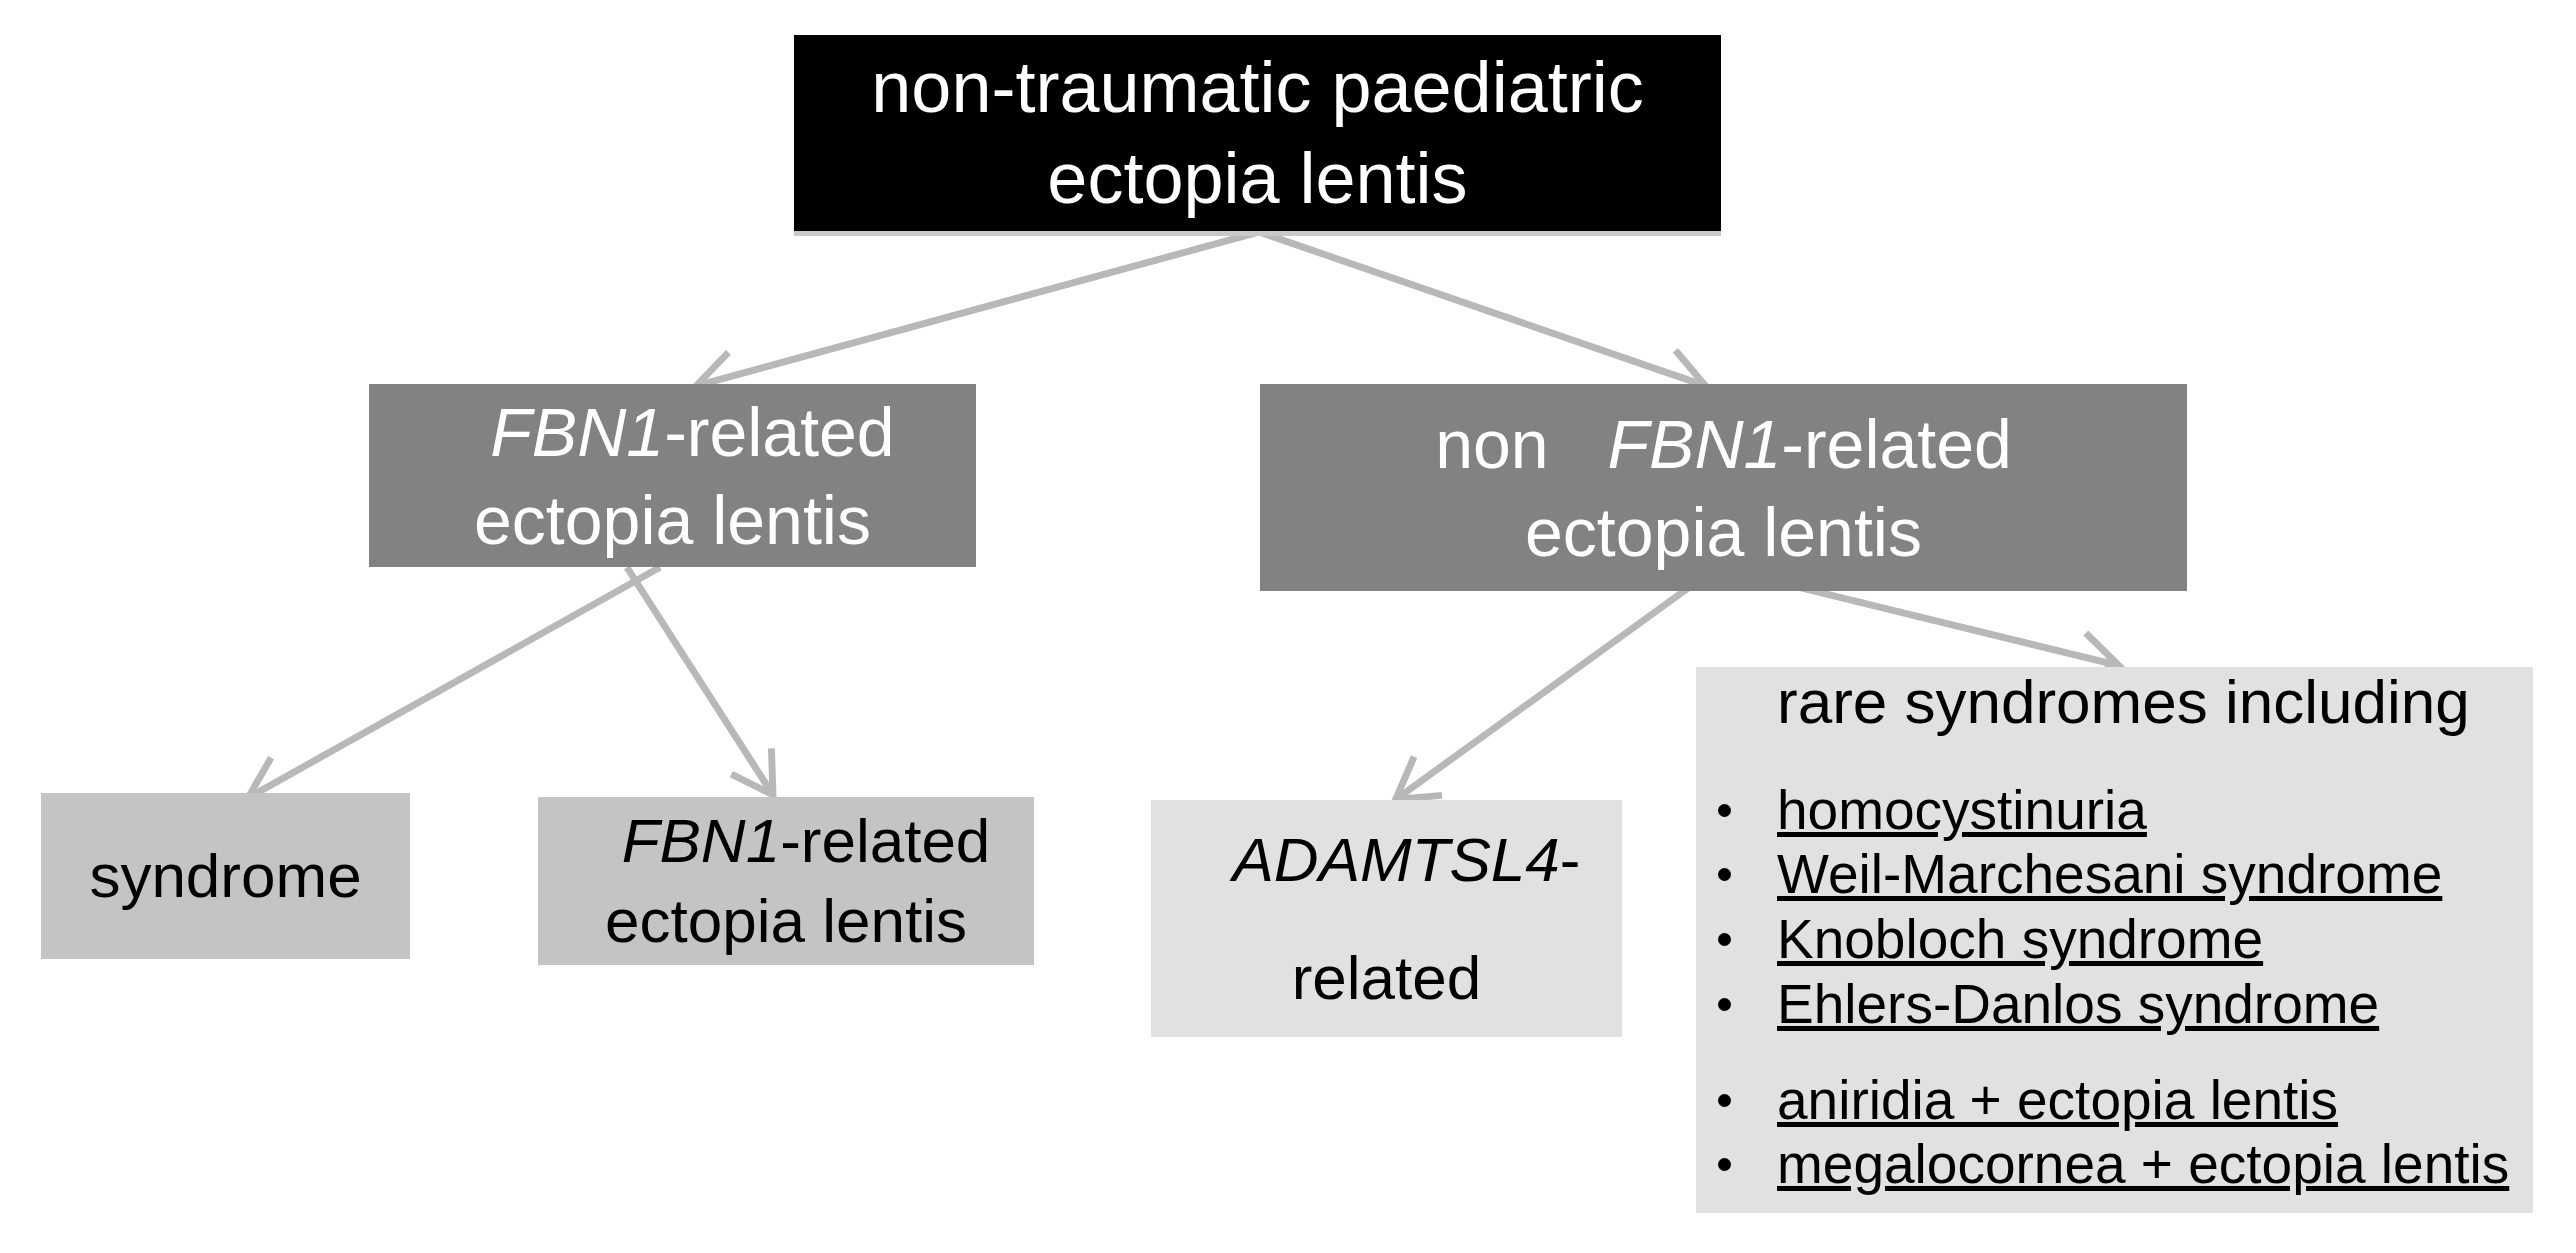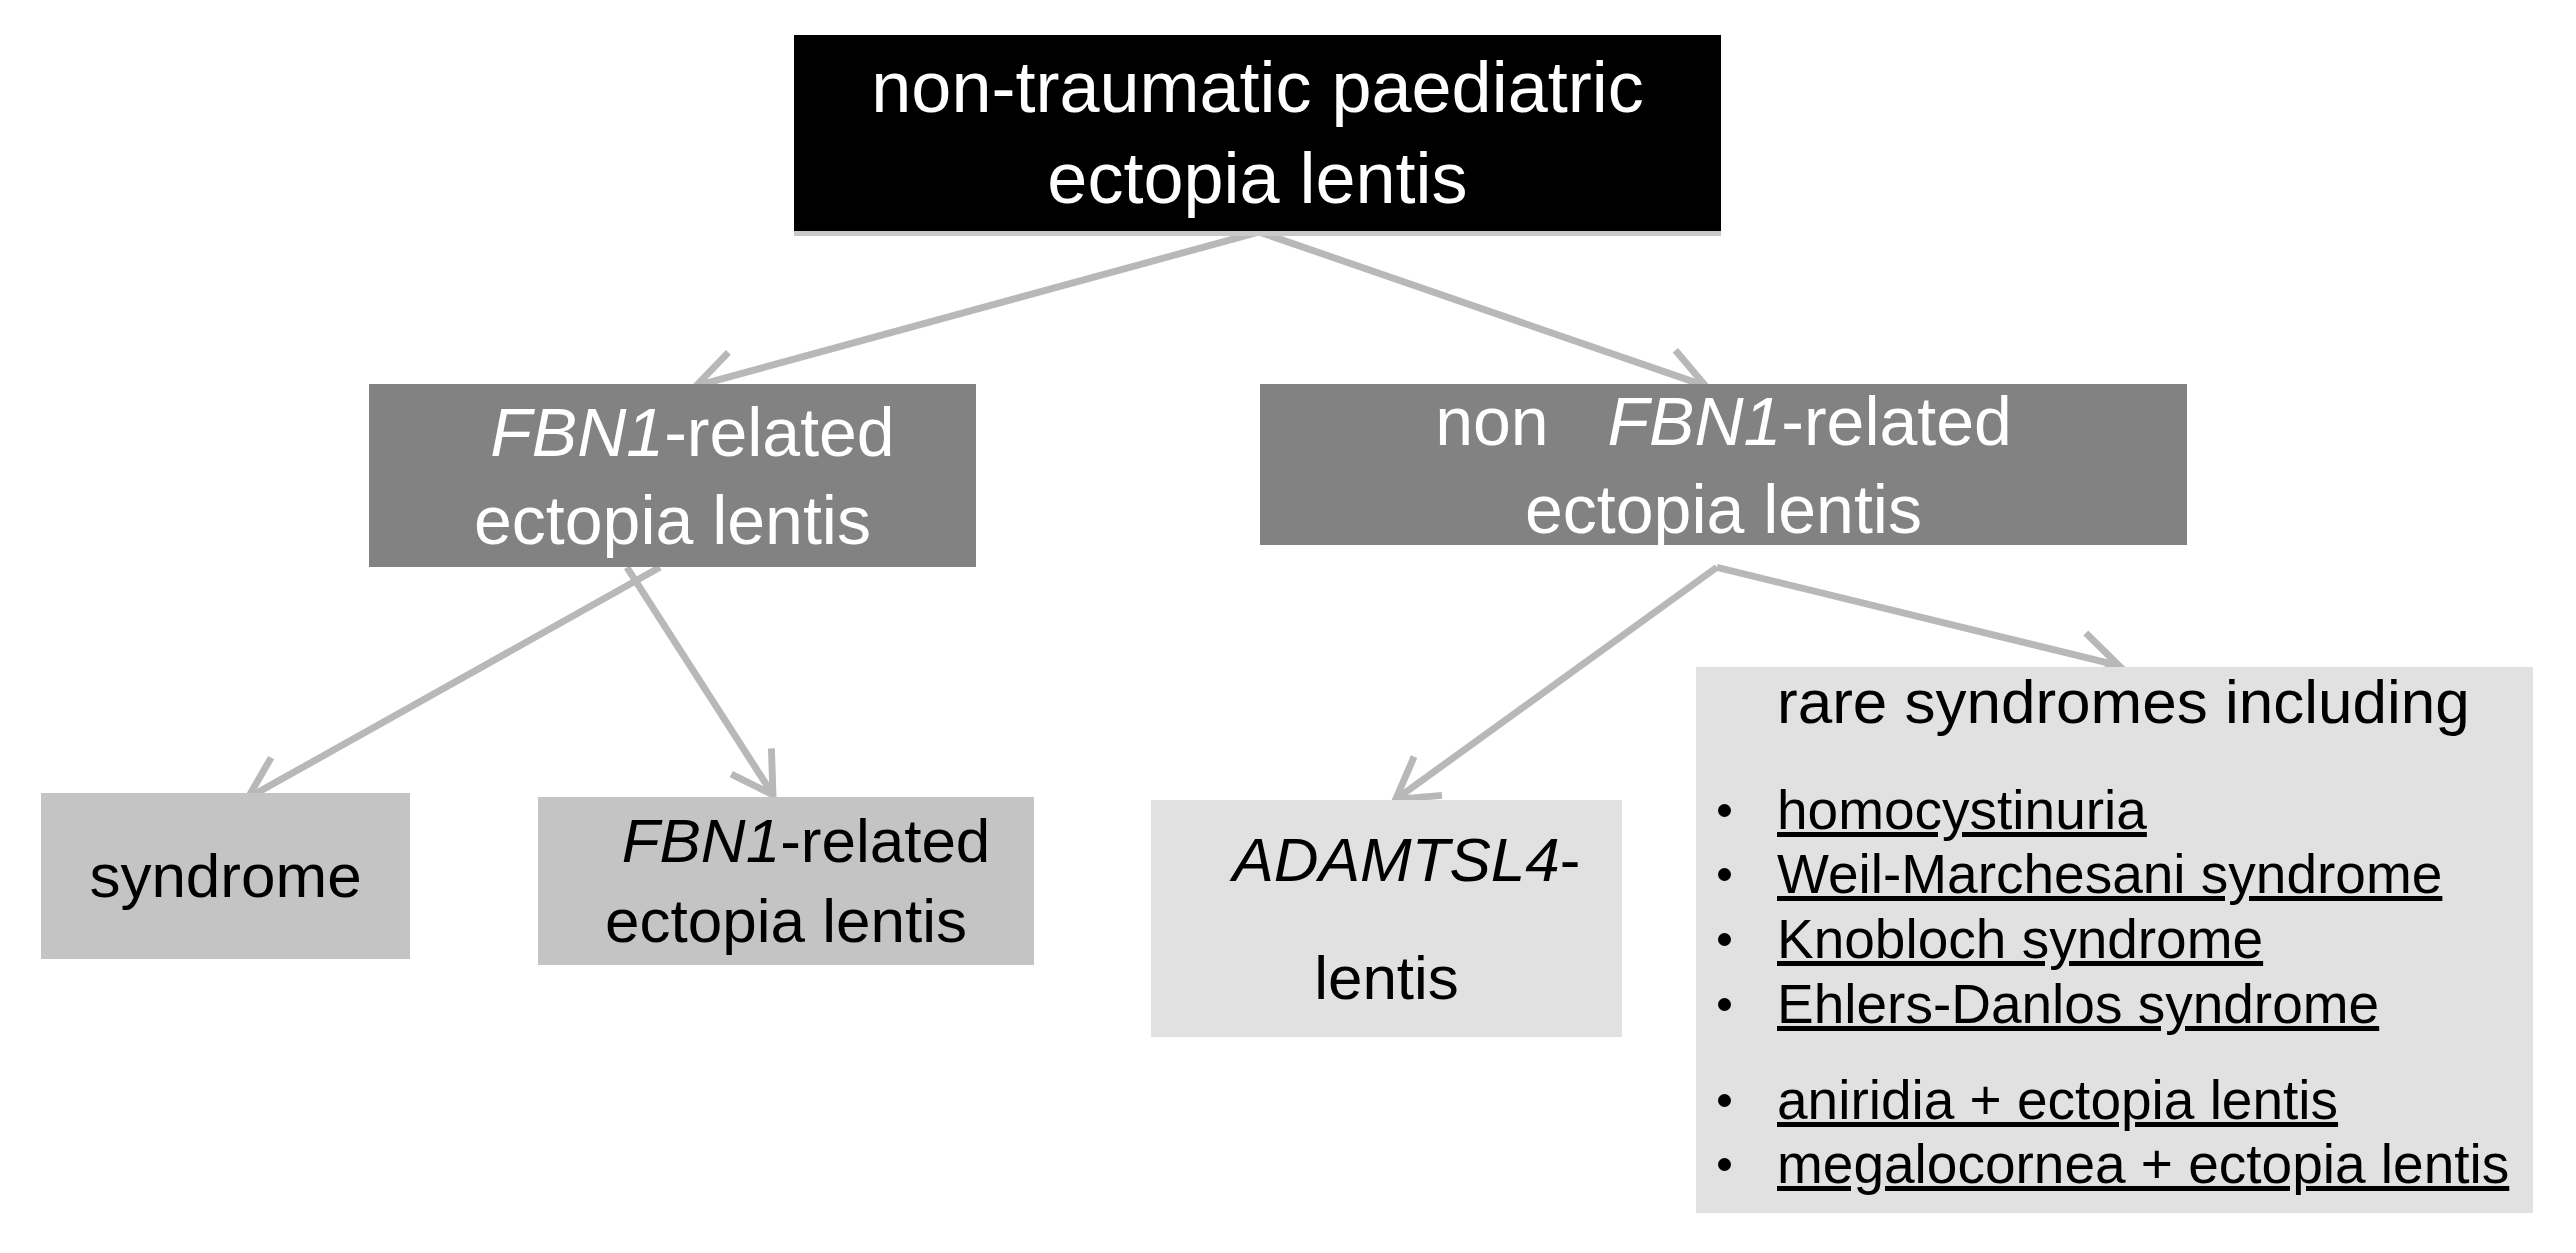--- a/index.html
+++ b/index.html
@@ -37,21 +37,21 @@
     color:var(--root-box-text);
     font-size:72px;line-height:91px;
     border-bottom:5.4px solid var(--root-box-underline);
   }
   .l2-box{
     background:var(--level2-box-bg);
     color:var(--level2-box-text);
     font-size:68px;line-height:88px;
   }
   .fbn1-branch{left:369px;top:384px;width:607px;height:183px;}
-  .non-fbn1-branch{left:1260px;top:384px;width:927px;height:161px;}
+  .non-fbn1-branch{left:1260px;top:384px;width:927px;height:207px;}
   .l3-box{
     background:var(--level3-box-bg);
     color:var(--dark-text);
     font-size:62px;line-height:80px;
   }
   .marfan-box{left:41px;top:793px;width:369px;height:166px;}
   .fbn1-el-box{left:538px;top:797px;width:496px;height:168px;}
   .l4-box{
     background:var(--level4-box-bg);
     color:var(--dark-text);
@@ -125,21 +125,21 @@
     <div class="line">syndrome</div>
   </div>
 
   <div class="node l3-box fbn1-el-box">
     <div class="line"><span class="gene">FBN1</span><span>-related</span></div>
     <div class="line">ectopia lentis</div>
   </div>
 
   <div class="node l4-box adamtsl4-box">
     <div class="line"><span class="gene">ADAMTSL4</span><span>-</span></div>
-    <div class="line">lentis</div>
+    <div class="line">related</div>
   </div>
 
   <div class="rare-box">
     <div class="rare-heading">rare syndromes including</div>
 
     <div class="rare-item" style="top:111px;">
       <span class="dot"></span>
       <span class="item-text">homocystinuria</span>
     </div>
     <div class="rare-item" style="top:175px;">

